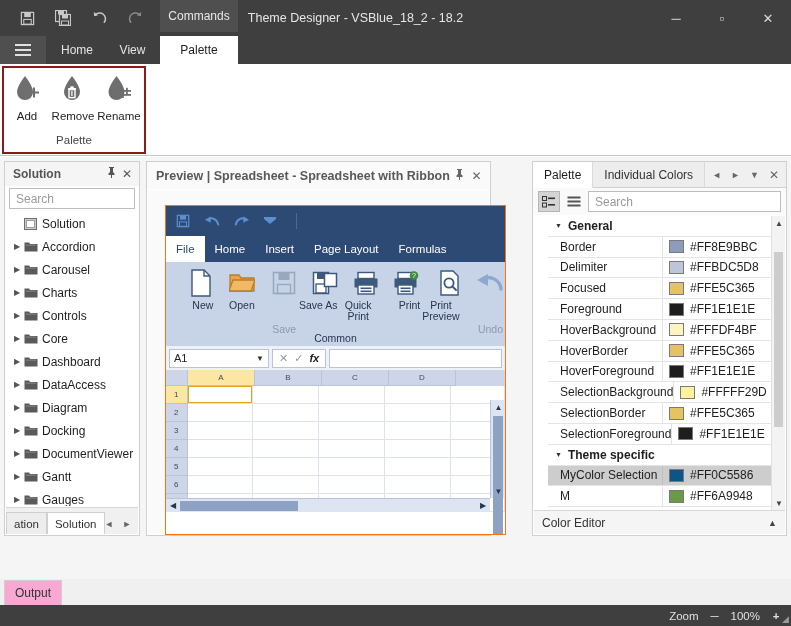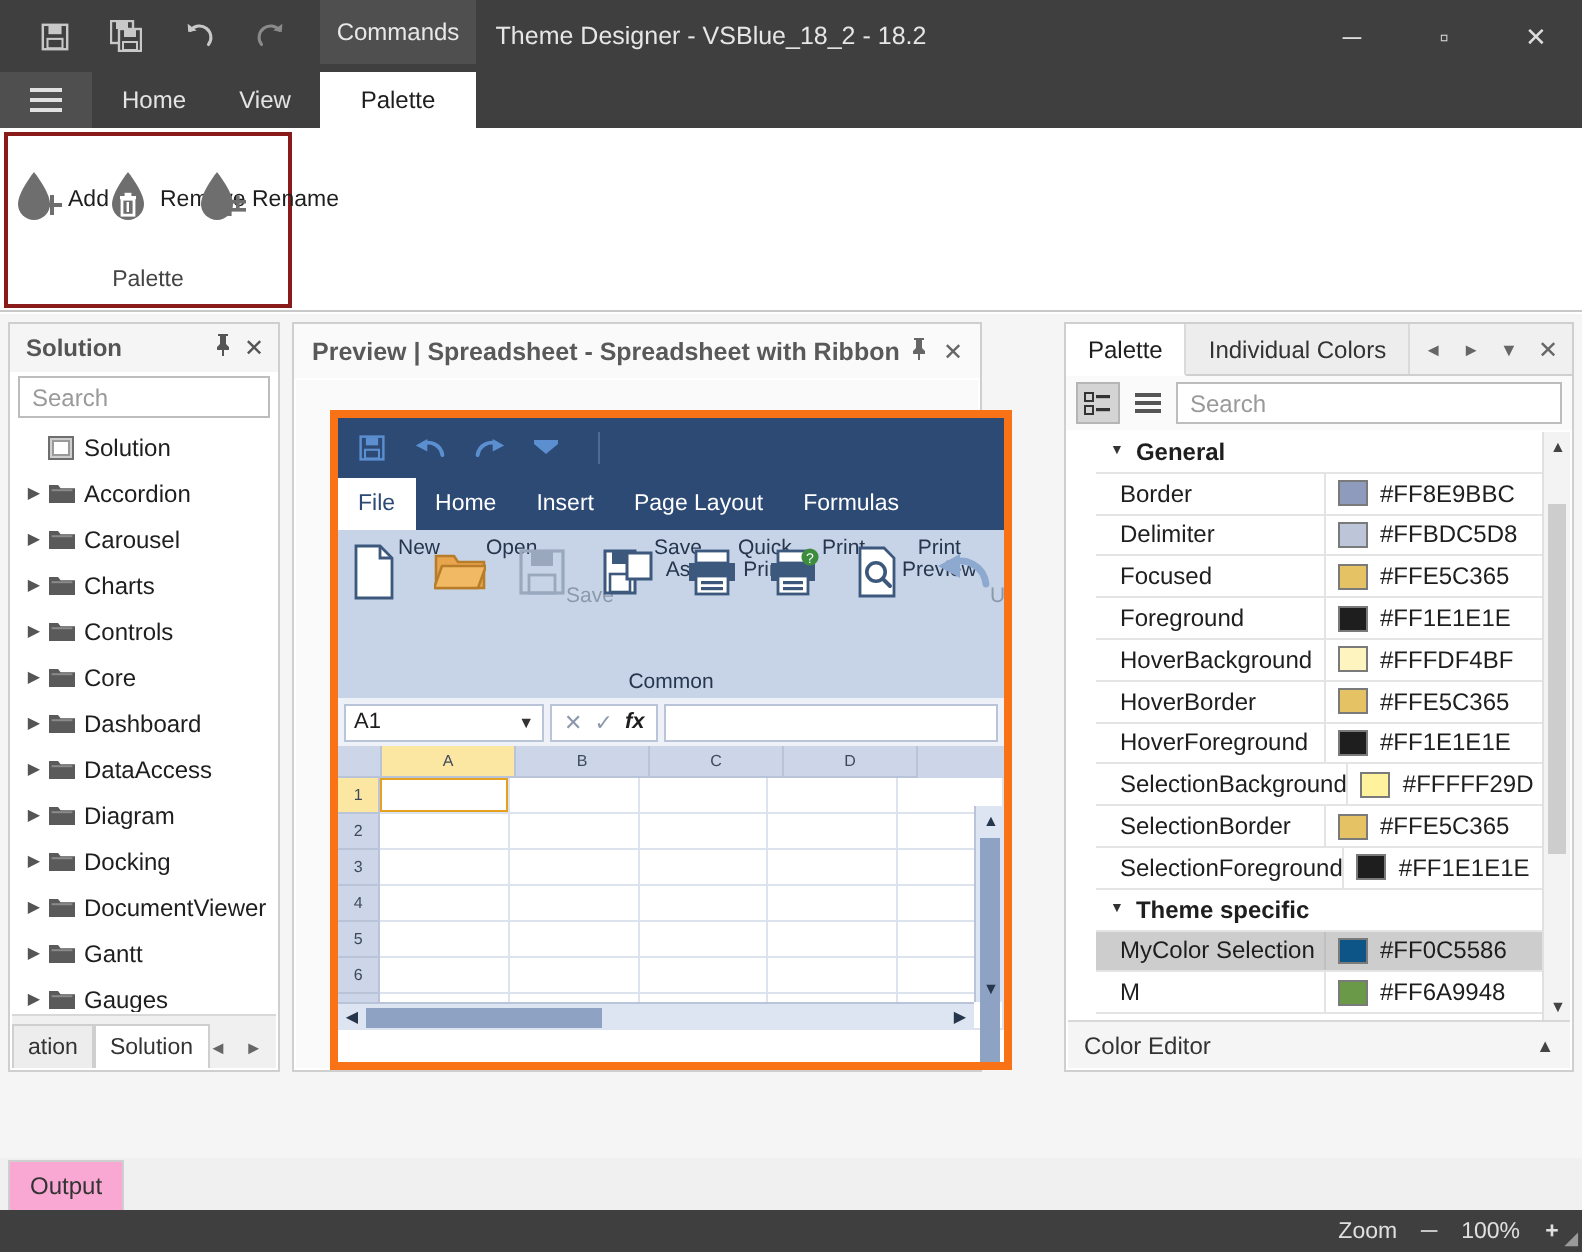--- a/index.html
+++ b/index.html
@@ -54,21 +54,21 @@
   .ribbon-body {
     position:absolute; left:0; top:64px; width:791px; height:92px; background:#ffffff;
     border-bottom:1px solid #c8c8c8;
   }
   .grp-highlight {
     position:absolute; left:2px; top:2px; width:144px; height:88px;
     border:2px solid #8b1a1a;
   }
   .ribbon-group { position:absolute; left:4px; top:4px; width:140px; height:84px; }
   .grp-items { display:flex; height:62px; padding-top:2px; }
-  .grp-item { width:46px; display:flex; align-items:center; justify-content:flex-start; cursor:default;}
+  .grp-item { width:46px; display:flex; flex-direction:column; align-items:center; justify-content:flex-start; cursor:default;}
   .grp-item .ic { height:40px; display:flex; align-items:center; justify-content:center; }
   .grp-item .lbl { font-size:11.5px; color:#1e1e1e; }
   .grp-caption { text-align:center; font-size:11.5px; color:#444; padding-top:4px; }
 
   
   .workspace { position:absolute; left:0; top:157px; width:791px; height:422px; background:#f5f5f5; }
 
   
   .panel { position:absolute; background:#ffffff; border:1px solid #cfcfcf; }
   .sol-panel { left:4px; top:4px; width:136px; height:375px; }
@@ -90,30 +90,30 @@
   .sol-tab-nav { margin-left:auto; display:flex; gap:9px; padding:0 7px 5px 0; color:#666; font-size:9px;}
 
   
   .prev-panel { left:146px; top:4px; width:345px; height:375px; }
   .prev-head { height:27px; display:flex; align-items:center; padding:0 5px 0 9px; background:#fafafa;}
   .prev-head .ttl { flex:1; font-size:12.5px; font-weight:bold; color:#595959;}
   .prev-head .ic { width:17px; text-align:center; color:#666; font-size:12px;}
   .prev-stage { position:absolute; left:1px; right:1px; top:28px; bottom:1px; background:#fafafa; }
 
   
-  .ss { position:absolute; left:17px; top:15px; width:341px; height:330px; border:4px solid #f97316; background:#fff; overflow:hidden;}
+  .ss { position:absolute; left:17px; top:15px; width:341px; height:330px; border:1px solid #f97316; background:#fff; overflow:hidden;}
   .ss-qat { height:30px; background:#2d4a75; display:flex; align-items:center; padding-left:10px; gap:14px;}
   .ss-qat .qi { color:#5b8fd0; display:flex; align-items:center;}
   .ss-qat .sep { width:1px; height:16px; background:#4a6a98; margin-left:6px;}
   .ss-tabs { height:26px; background:#2d4a75; display:flex; align-items:stretch; }
   .ss-tab { display:flex; align-items:center; justify-content:center; color:#ffffff; font-size:11.5px; padding:0 10px;}
   .ss-tab.active { background:#ffffff; color:#2d4a75; }
   .ss-ribbon { height:84px; background:#c7d4e8; position:relative; }
   .ss-icons { display:flex; padding:4px 2px 0 6px; gap:0px; }
-  .ss-ic { width:42px; display:flex; flex-direction:row; align-items:flex-start;}
+  .ss-ic { width:42px; display:flex; flex-direction:column; align-items:flex-end;}
   .ss-ic .g { height:34px; display:flex; align-items:center; justify-content:center;}
   .ss-ic .t { font-size:10.5px; color:#26364d; text-align:center; line-height:11px;}
   .ss-ic.dim .t { color:#8d99ab;margin-top:24px; }
   .ss-grpname { position:absolute; bottom:2px; width:100%; text-align:center; font-size:10.5px; color:#26364d;}
   .ss-formula { height:24px; background:#eef2f8; display:flex; align-items:center; padding:2px 3px; gap:3px;}
   .namebox { width:100px; height:19px; background:#fff; border:1px solid #b9c4d8; display:flex; align-items:center; padding:0 4px; font-size:11px;}
   .namebox .cv { flex:1; }
   .namebox .dd { font-size:8px; color:#333;}
   .fbtns { height:19px; background:#fff; border:1px solid #b9c4d8; display:flex; align-items:center; gap:6px; padding:0 6px; font-size:11px; color:#8d99ab;}
   .fbar { flex:1; height:19px; background:#fff; border:1px solid #b9c4d8;}

